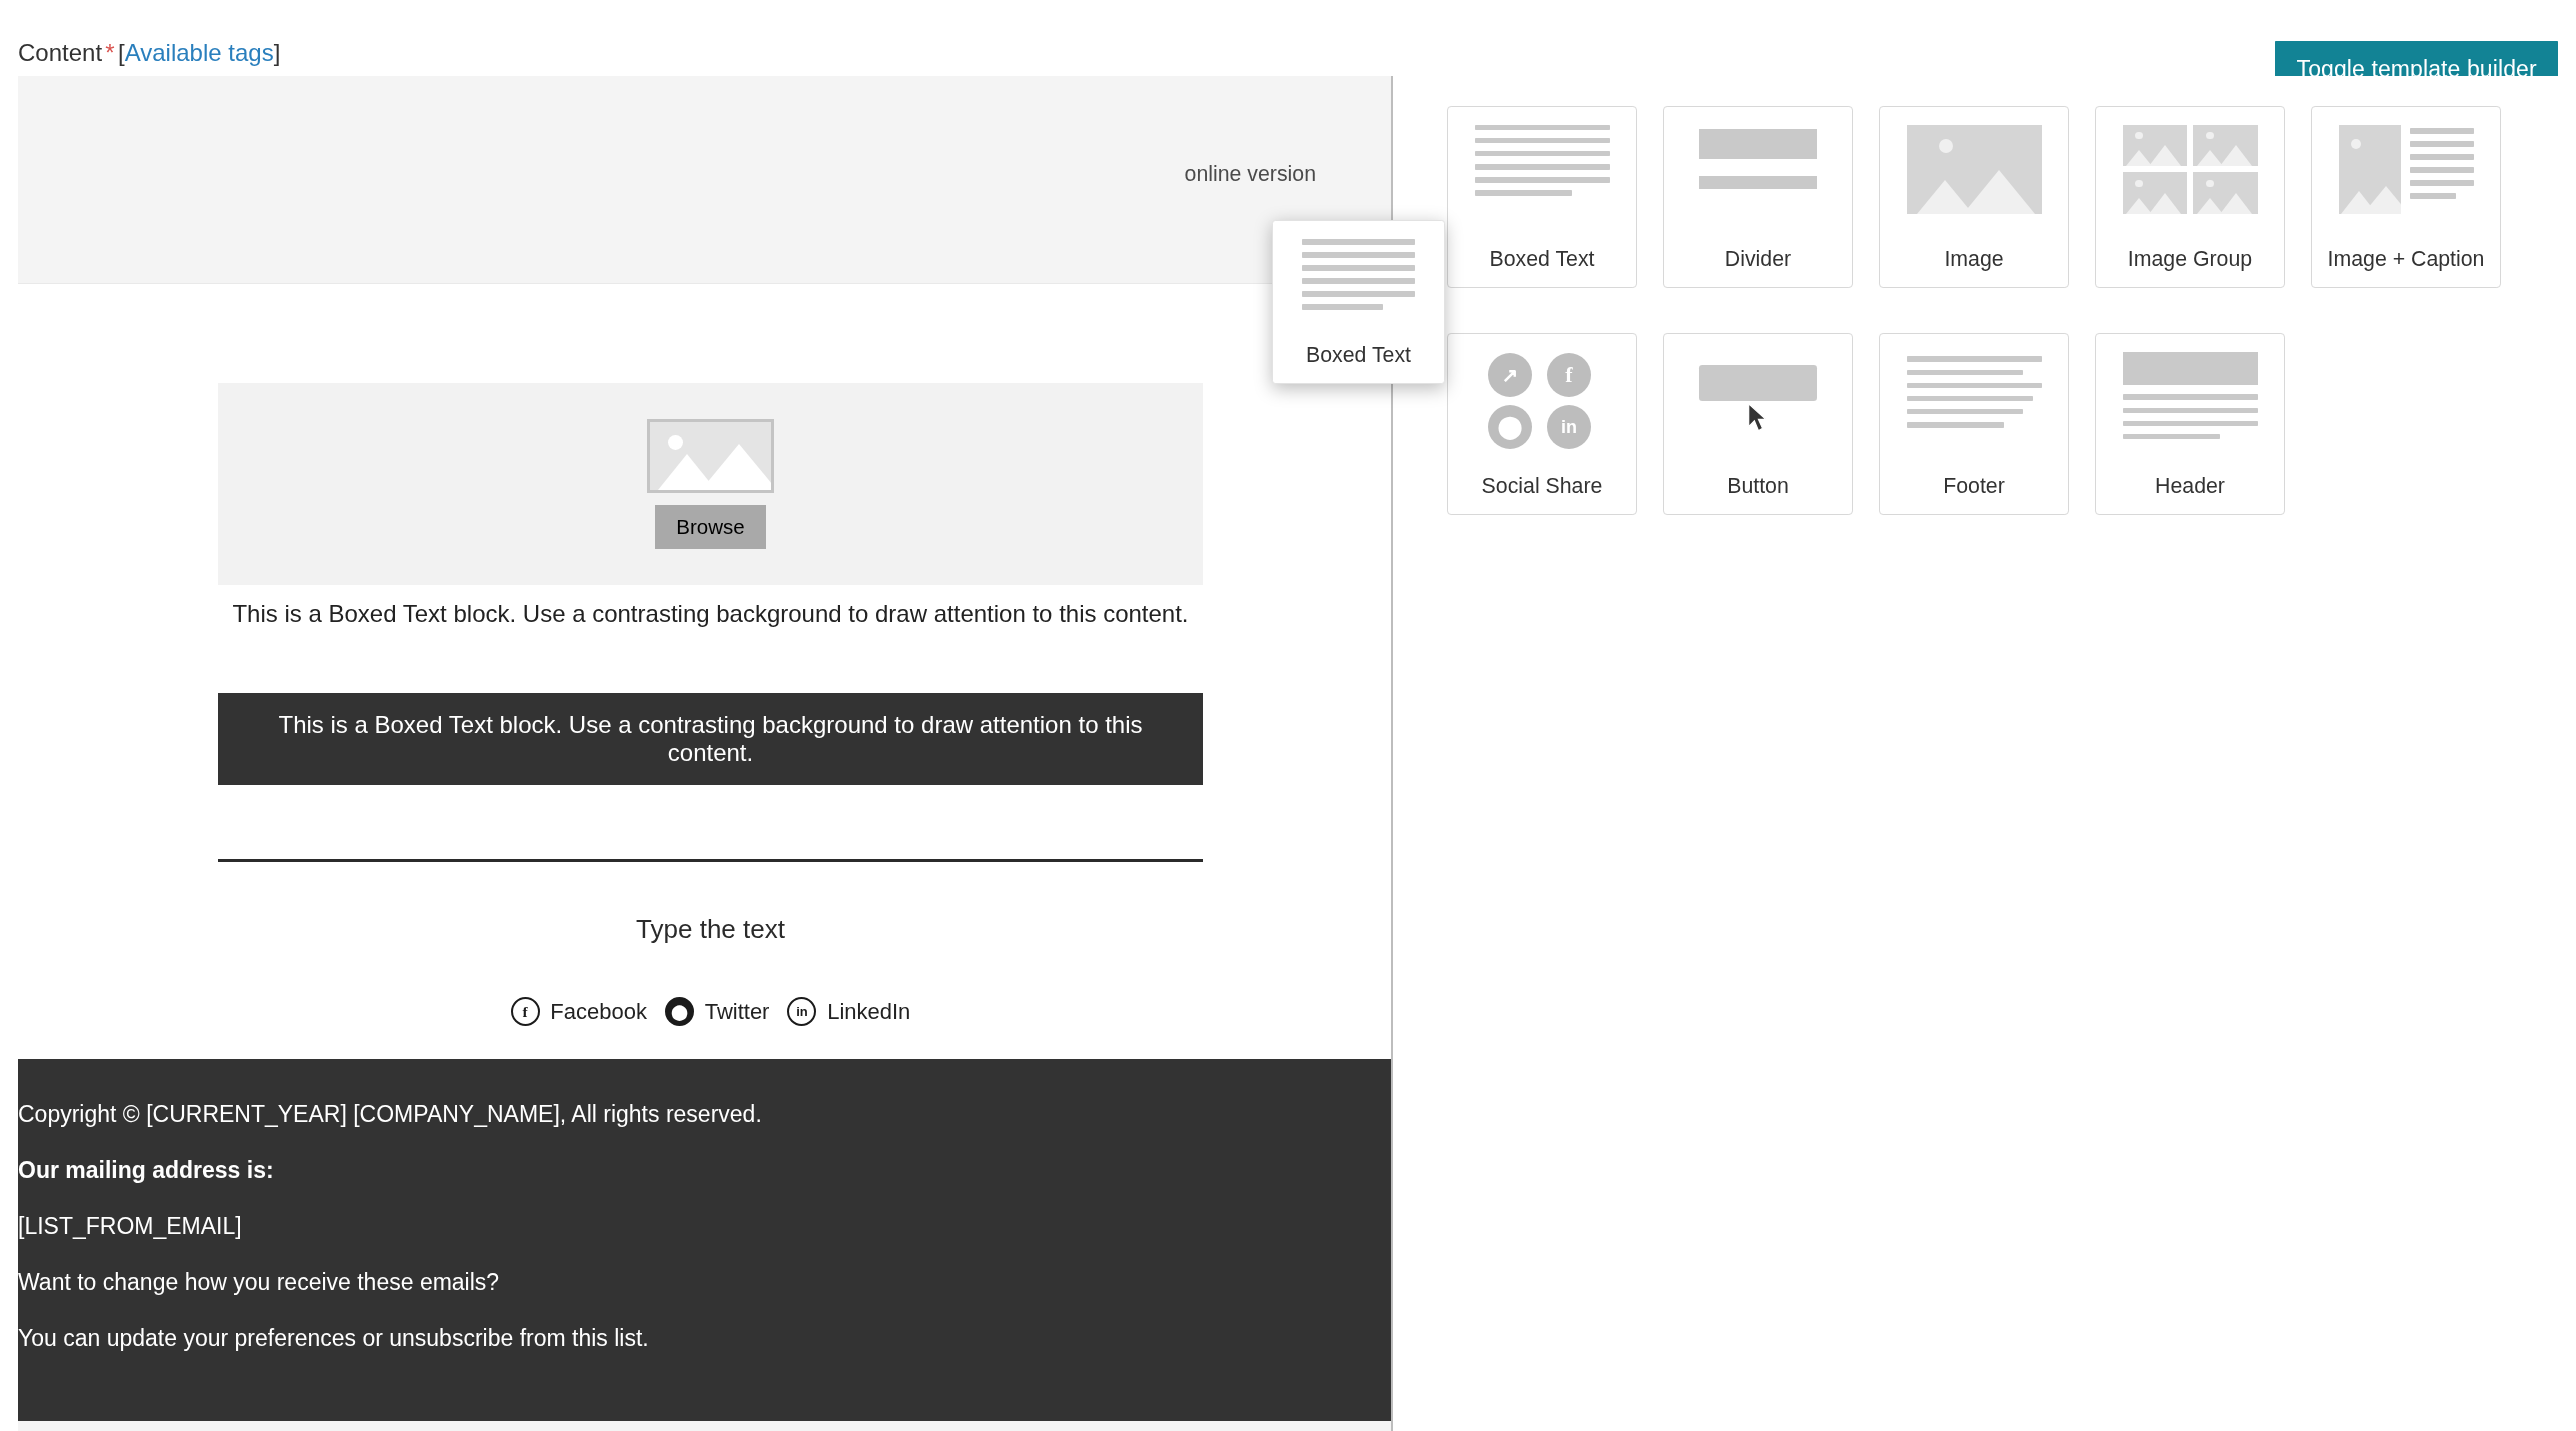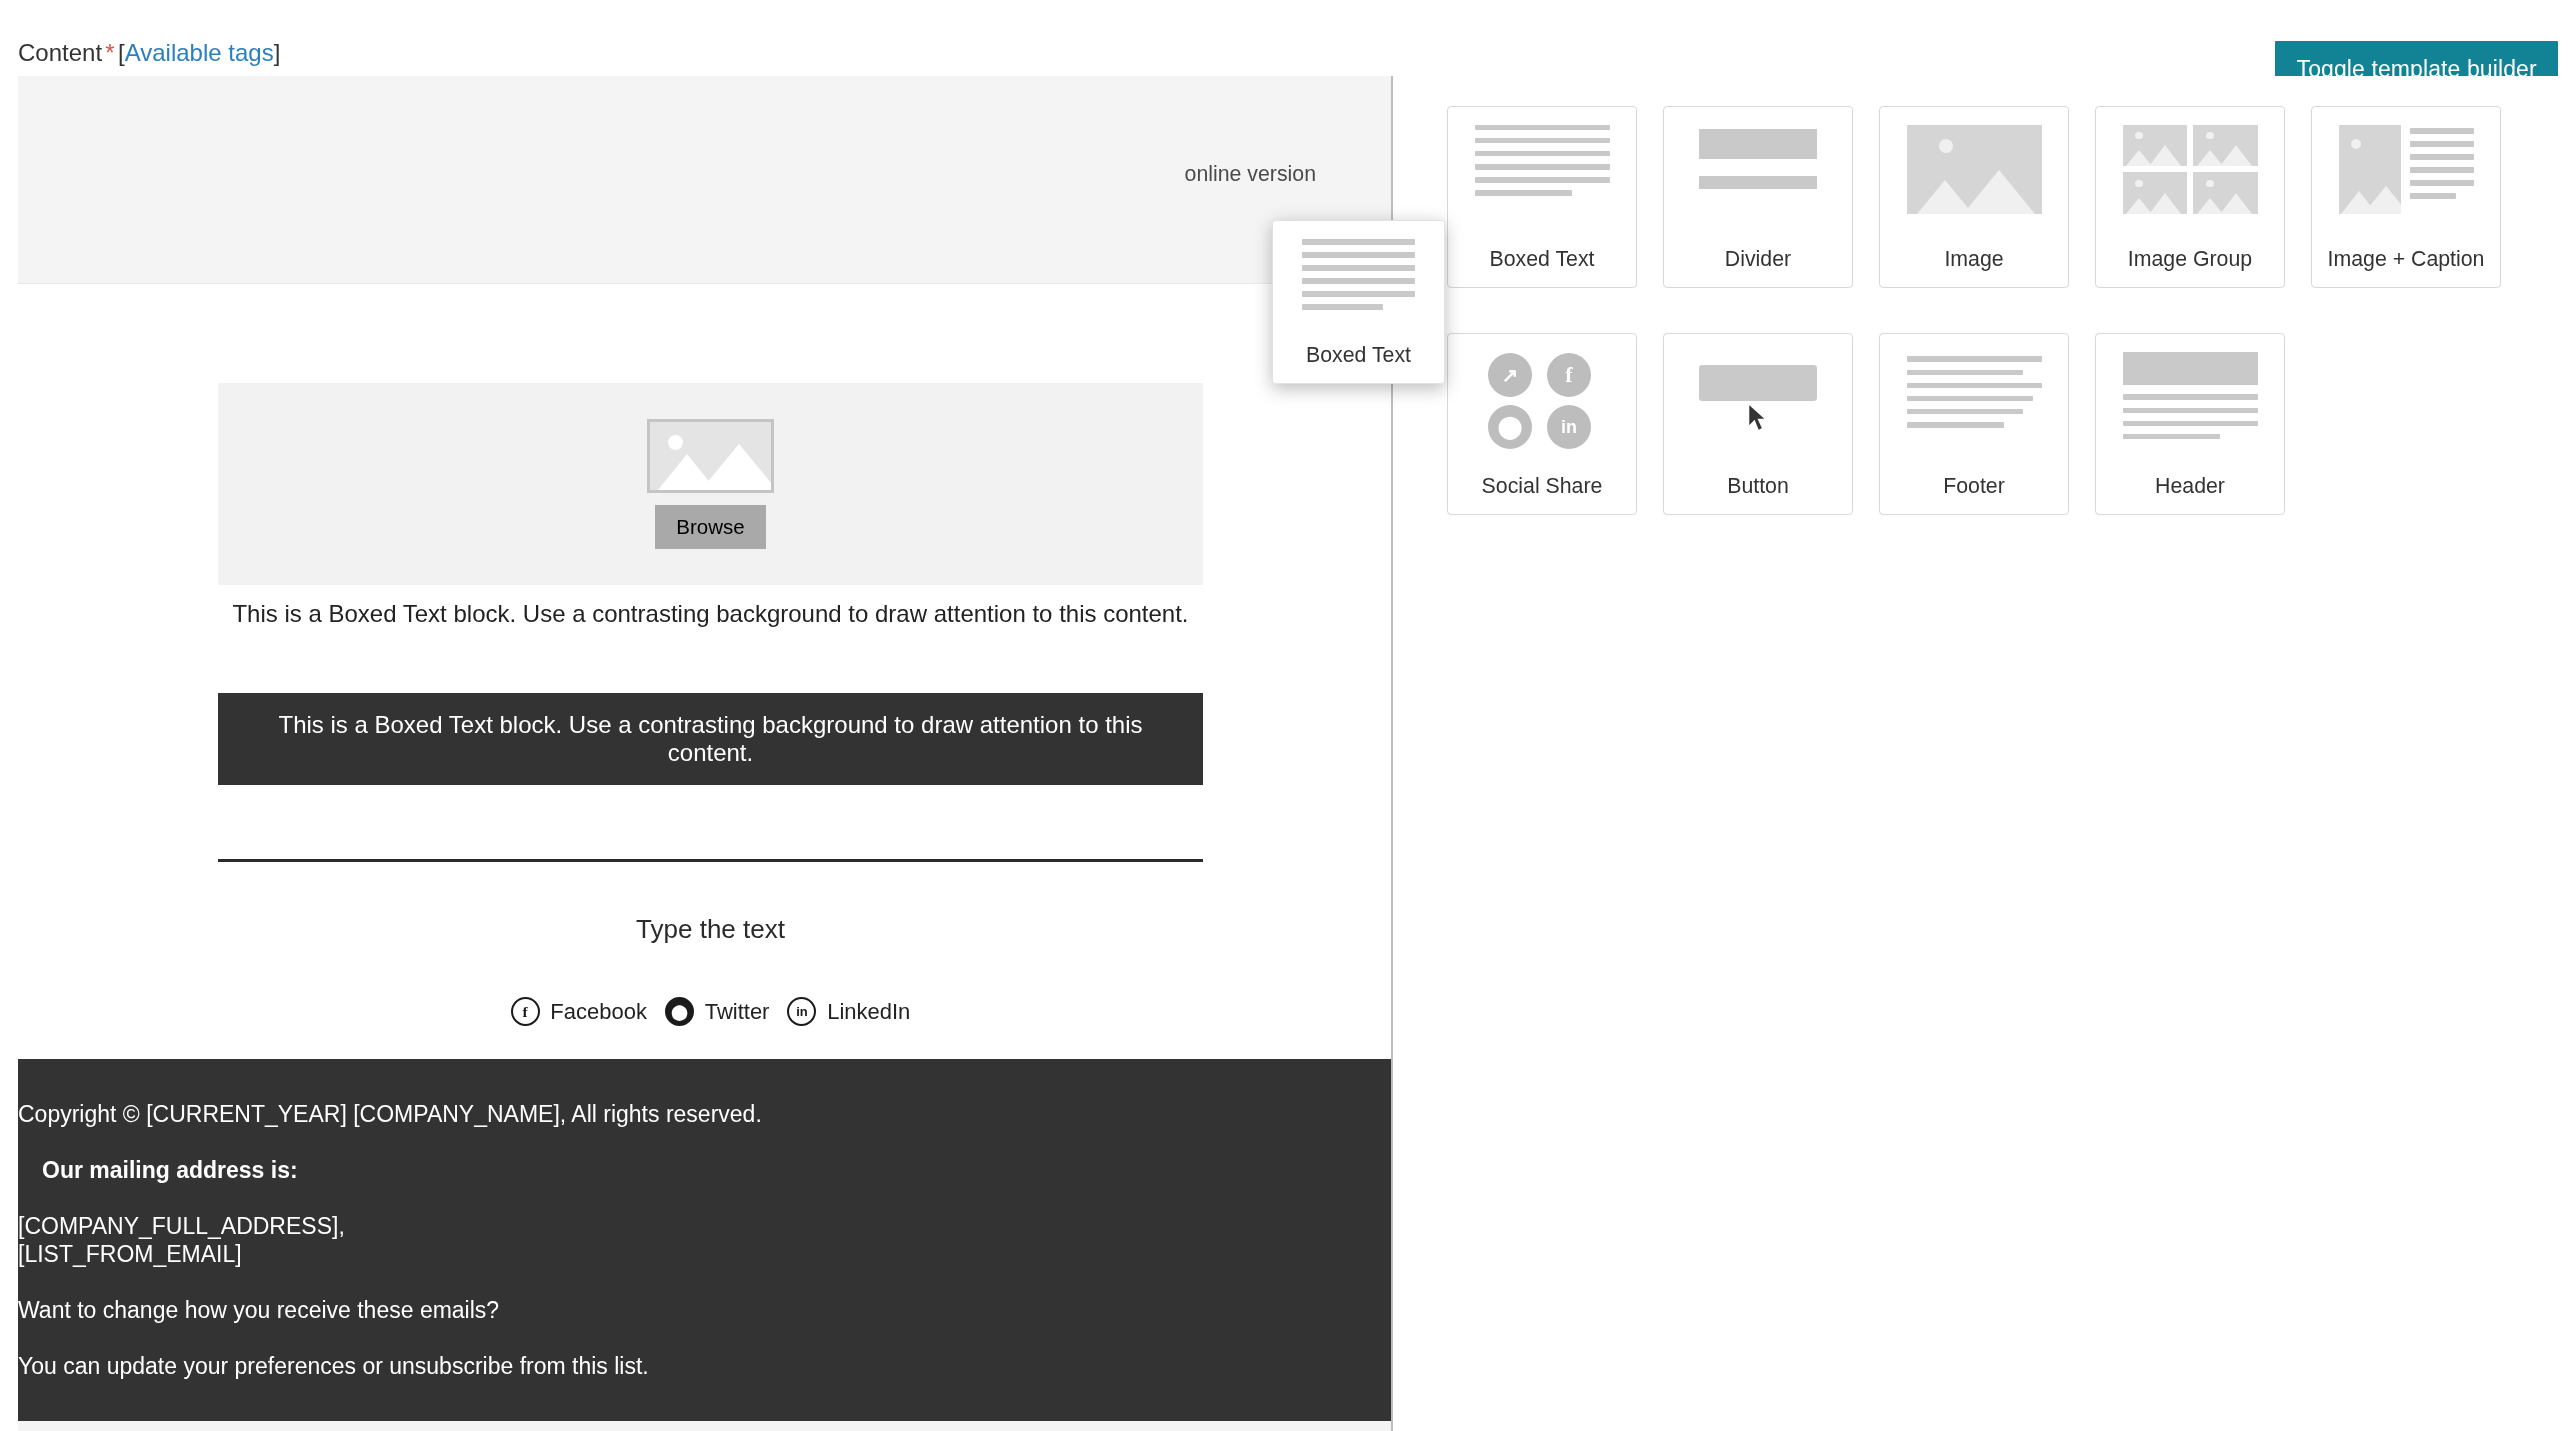--- a/index.html
+++ b/index.html
@@ -141,21 +141,21 @@
   .pv-footer {
     position: absolute; left: 0; top: 983px;
     width: 100%; height: 372px;
     background: #333333; color: #ffffff;
     padding-top: 41px;
   }
   .pv-footer p {
     margin: 0; text-align: left; font-size: 23px; line-height: 1.22;
   }
   .pv-footer .sp { height: 28px; }
-  .pv-footer .bold { font-weight: bold; padding-left: 24px; }
+  .pv-footer .bold { font-weight: bold; }
   .pv-bottom-strip {
     position: absolute; left: 0; bottom: 0; width: 100%; height: 9.9px;
     background: #f4f4f4;
   }
 
   
   .builder {
     position: absolute; left: 1396px; top: 76px;
     width: 1180px; height: 1355px;
     background: #ffffff;
@@ -336,21 +336,20 @@
           <span>LinkedIn</span>
         </div>
       </div>
     </div>
 
     <div class="pv-footer">
       <p>Copyright © [CURRENT_YEAR] [COMPANY_NAME], All rights reserved.</p>
       <div class="sp"></div>
       <p class="bold">Our mailing address is:</p>
       <div class="sp"></div>
-      <p>[COMPANY_FULL_ADDRESS],</p>
       <p>[LIST_FROM_EMAIL]</p>
       <div class="sp"></div>
       <p>Want to change how you receive these emails?</p>
       <div class="sp"></div>
       <p>You can update your preferences or unsubscribe from this list.</p>
     </div>
 
     <div class="pv-bottom-strip"></div>
   </div>
 

